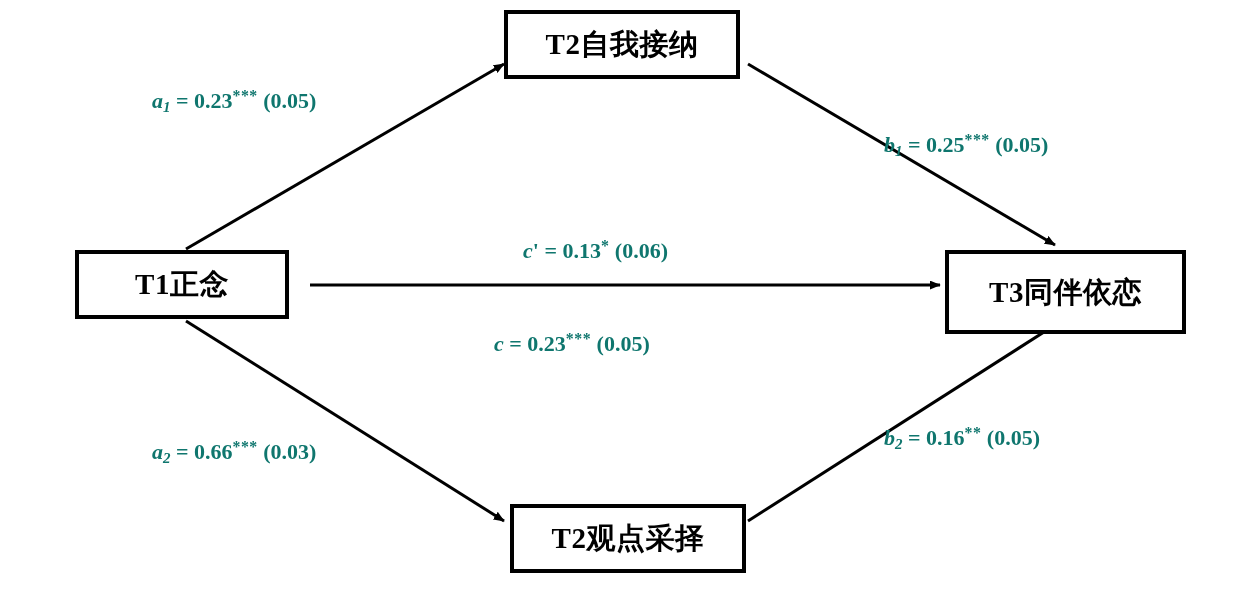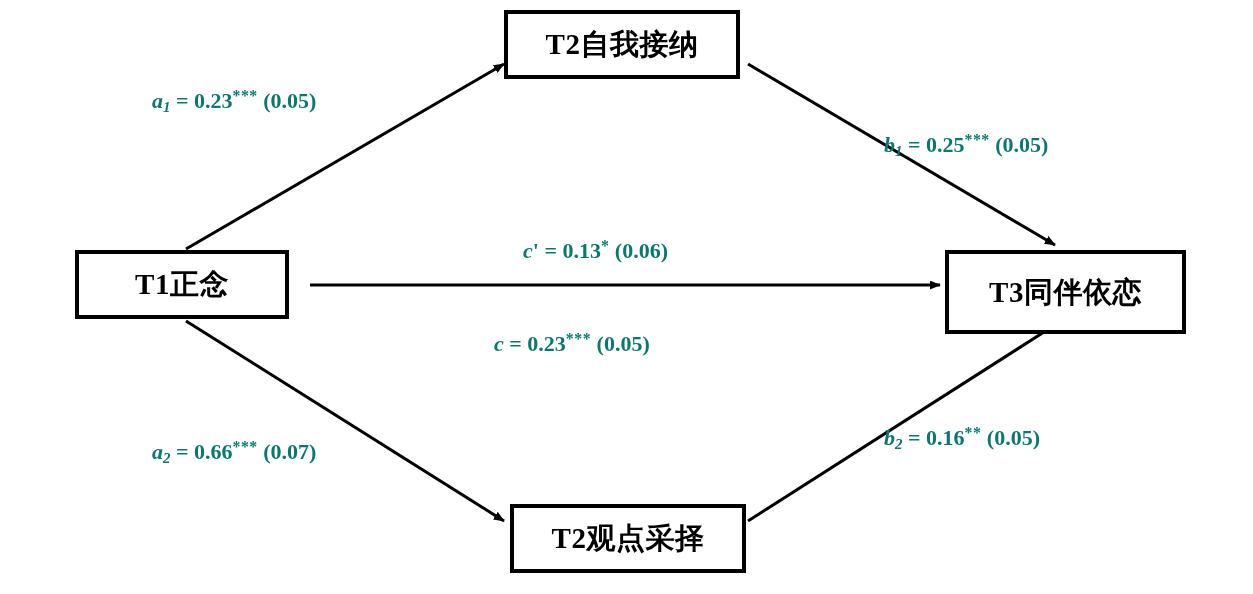--- a/index.html
+++ b/index.html
@@ -133,20 +133,20 @@
 
   <div class="path-label" id="label-cp">
     <span class="coef-sym">c</span><span>'</span><span> = </span><span>0.13</span><sup>*</sup>&nbsp;<span>(0.06)</span>
   </div>
 
   <div class="path-label" id="label-c">
     <span class="coef-sym">c</span><span> = </span><span>0.23</span><sup>***</sup>&nbsp;<span>(0.05)</span>
   </div>
 
   <div class="path-label" id="label-a2">
-    <span class="coef-sym">a</span><sub>2</sub><span> = </span><span>0.66</span><sup>***</sup>&nbsp;<span>(0.07)</span>
+    <span class="coef-sym">a</span><sub>2</sub><span> = </span><span>0.66</span><sup>***</sup>&nbsp;<span>(0.03)</span>
   </div>
 
   <div class="path-label" id="label-b2">
     <span class="coef-sym">b</span><sub>2</sub><span> = </span><span>0.16</span><sup>**</sup>&nbsp;<span>(0.05)</span>
   </div>
 
 </div>
 
 </body></html>

